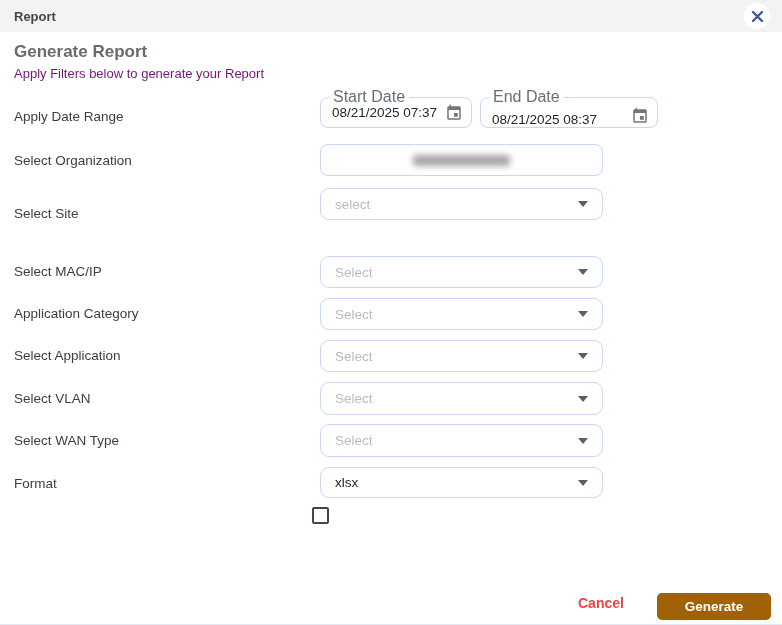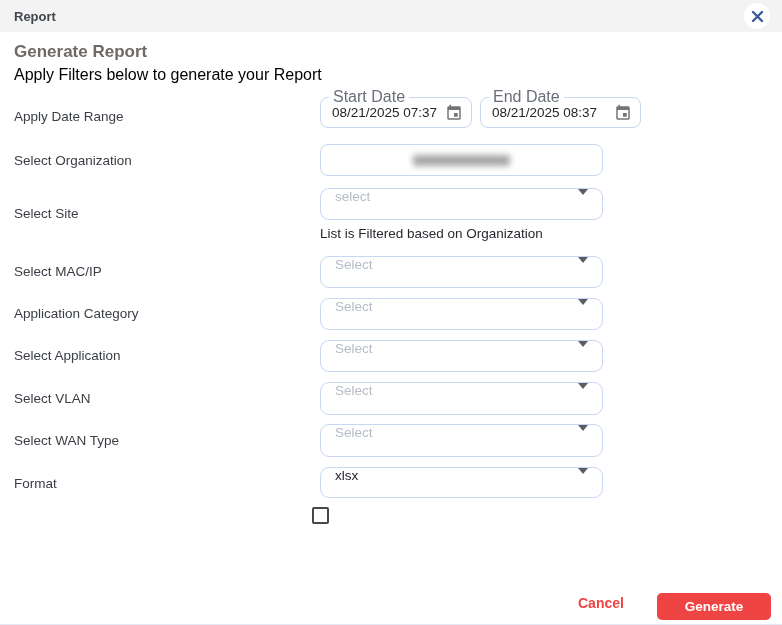--- a/index.html
+++ b/index.html
@@ -46,22 +46,22 @@
   .page-title {
     position: absolute;
     left: 14px; top: 42px;
     font-size: 17px;
     font-weight: 700;
     color: #6f6a67;
   }
   .page-subtitle {
     position: absolute;
     left: 14px; top: 66px;
-    font-size: 16px;
-    color: #000000;
+    font-size: 13px;
+    color: #701a75;
   }
   
   .row-label {
     position: absolute;
     left: 14px;
     font-size: 13.5px;
     color: #3a3e45;
     line-height: 16px;
     white-space: nowrap;
     display: flex;
@@ -127,21 +127,21 @@
   
   .select-ctrl {
     position: absolute;
     left: 320px;
     width: 283px;
     height: 32px;
     border: 1px solid #c9d7f2;
     border-radius: 9px;
     background: #ffffff;
     display: flex;
-    align-items: flex-start;
+    align-items: center;
     padding: 0 14px;
     cursor: pointer;
   }
   .select-ctrl .ph {
     flex: 1;
     font-size: 13.5px;
     color: #b6bcc6;
   }
   .select-ctrl .val {
     flex: 1;
@@ -192,21 +192,21 @@
     font-family: inherit;
     font-size: 14px;
     font-weight: 600;
     color: #ef4444;
     cursor: pointer;
   }
   .generate-btn {
     position: absolute;
     left: 657px; top: 593px;
     width: 114px; height: 27px;
-    background: #ef4444;
+    background: #a16207;
     border: none;
     border-radius: 5px;
     color: #ffffff;
     font-family: inherit;
     font-size: 13.5px;
     font-weight: 700;
     cursor: pointer;
   }
 </style>
 </head>
@@ -229,41 +229,40 @@
   <div class="row-label" style="top:109px;">Apply Date Range</div>
   <div class="datefield" style="left:320px; top:97px; width:152px;">
     <span class="float-label">Start Date</span>
     <span class="date-value">08/21/2025 07:37</span>
     <button class="icon-btn">
       <svg width="18" height="18" viewBox="0 0 24 24" fill="#757575">
         <path d="M17 12h-5v5h5v-5zM16 1v2H8V1H6v2H5c-1.11 0-1.99.9-1.99 2L3 19c0 1.1.89 2 2 2h14c1.1 0 2-.9 2-2V5c0-1.1-.9-2-2-2h-1V3h-2V1h-2zm3 18H5V8h14v11z"></path>
       </svg>
     </button>
   </div>
-  <div class="datefield" style="left:480px; top:97px; width:161px;">
+  <div class="datefield" style="left:480px; top:97px; width:178px;align-items:flex-end;">
     <span class="float-label">End Date</span>
     <span class="date-value">08/21/2025 08:37</span>
     <button class="icon-btn">
       <svg width="18" height="18" viewBox="0 0 24 24" fill="#757575">
         <path d="M17 12h-5v5h5v-5zM16 1v2H8V1H6v2H5c-1.11 0-1.99.9-1.99 2L3 19c0 1.1.89 2 2 2h14c1.1 0 2-.9 2-2V5c0-1.1-.9-2-2-2h-1V3h-2V1h-2zm3 18H5V8h14v11z"></path>
       </svg>
     </button>
   </div>
 
   <div class="row-label" style="top:153px;">Select Organization</div>
   <div class="text-input" style="top:144px;">
     <span class="redacted-bar"></span>
   </div>
 
   <div class="row-label" style="top:206px;">Select Site</div>
   <div class="select-ctrl" style="top:188px;">
     <span class="ph">select</span>
     <span class="caret"></span>
   </div>
-  <div class="helper-text" style="top:226px;">List is Filtered based on Organization</div>
 
   <div class="row-label" style="top:264px;">Select MAC/IP</div>
   <div class="select-ctrl" style="top:256px;">
     <span class="ph">Select</span>
     <span class="caret"></span>
   </div>
 
   <div class="row-label" style="top:306px;">Application Category</div>
   <div class="select-ctrl" style="top:298px;">
     <span class="ph">Select</span>

